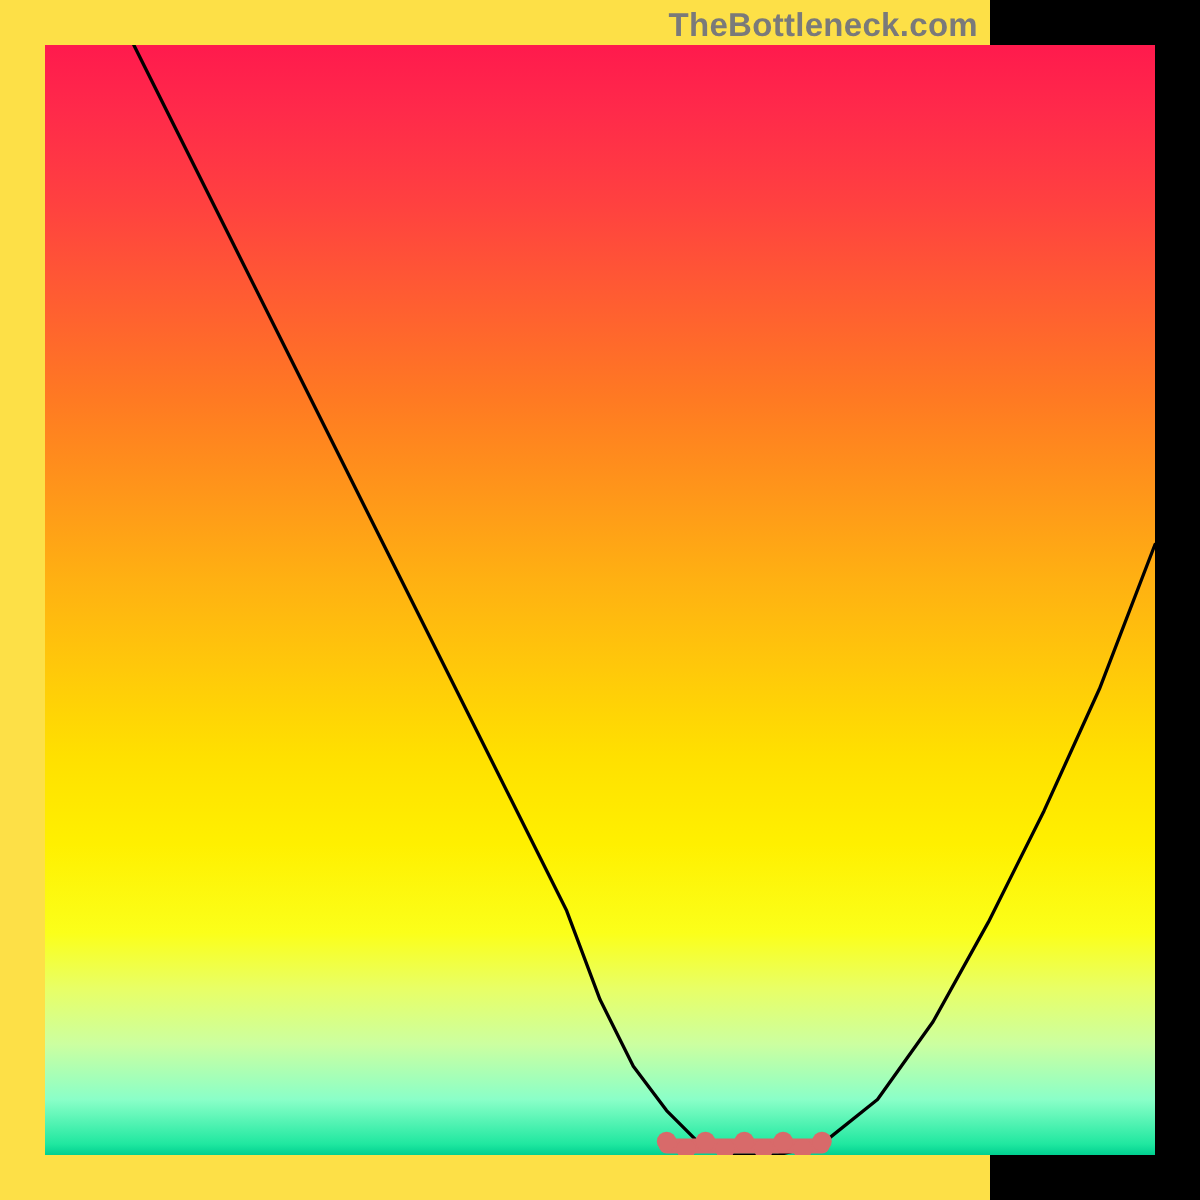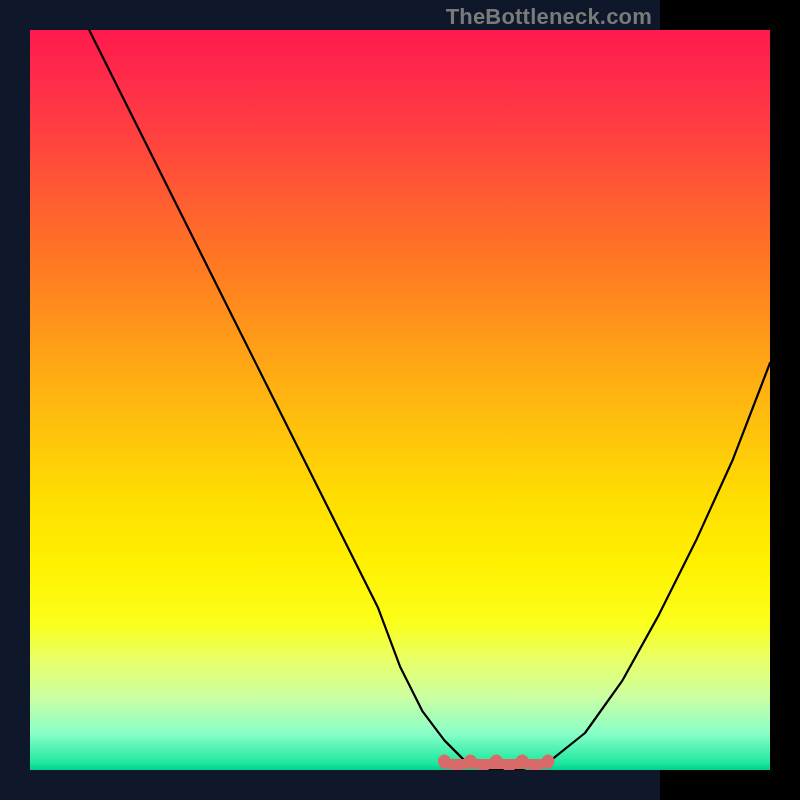--- a/index.html
+++ b/index.html
@@ -8,21 +8,21 @@
     width: 800px;
     height: 800px;
     background: #000;
     overflow: hidden;
     font-family: Arial, Helvetica, sans-serif;
   }
   .frame {
     position: absolute;
     width: 660px;
     height: 800px;
-    background: #0f172a;
+    background: #fde047;
   }
   .plot {
     position: absolute;
     left: 30px;
     top: 30px;
     width: 740px;
     height: 740px;
     background: linear-gradient(to bottom,
       #ff1a4d 0%,
       #ff2a4a 6%,

